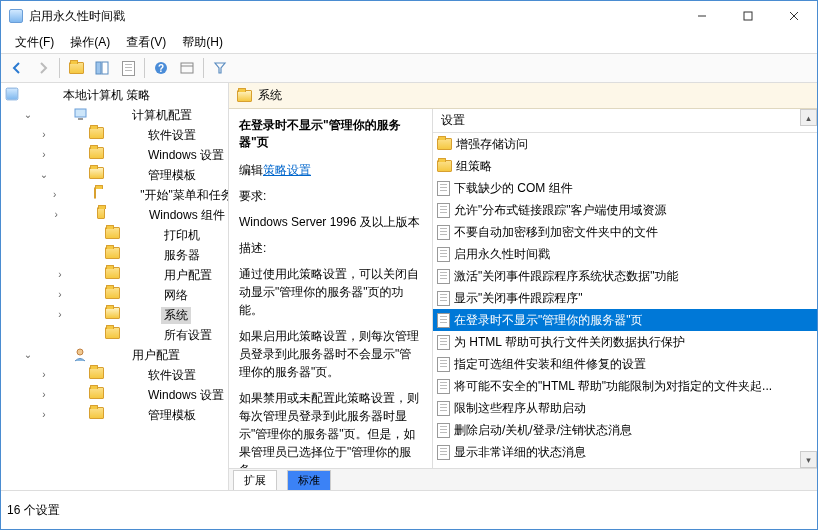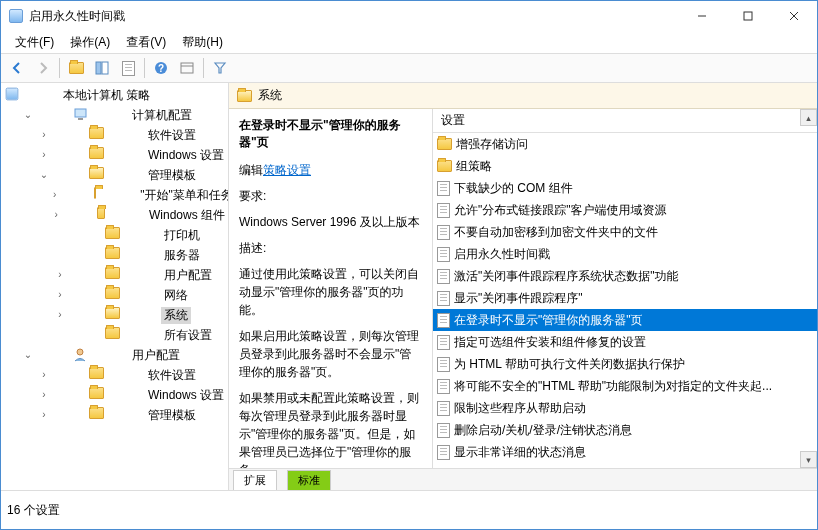--- a/index.html
+++ b/index.html
@@ -30,21 +30,21 @@
 .detailpane .link { color: #0066cc; text-decoration: underline; }
 .detailpane p { margin-bottom: 8px; line-height: 1.5; }
 .listpane { flex: 1; display: flex; flex-direction: column; overflow: hidden; }
 .listhead { height: 24px; border-bottom: 1px solid #e0e0e0; display: flex; align-items: center; font-size: 12px; padding-left: 4px; }
 .listhead .col { padding: 0 4px; }
 .listbody { flex: 1; overflow-y: auto; font-size: 12px; }
 .listrow { height: 22px; display: flex; align-items: center; padding-left: 4px; gap: 4px; white-space: nowrap; }
 .listrow.sel { background: #0078d7; color: #fff; }
 .tabbar { height: 22px; border-top: 1px solid #ddd; display: flex; align-items: flex-end; font-size: 12px; padding-left: 4px; gap: 10px; background: #f5f5f5; }
 .tab { padding: 2px 10px; border: 1px solid #ccc; border-bottom: none; background: #fff; font-size: 11px; }
-.tab.inactive { background: #84cc16; }
+.tab.inactive { background: #3b82f6; }
 .statusbar { height: 39px; border-top: 1px solid #ddd; display: flex; align-items: center; padding-left: 6px; font-size: 12px; }
 .folder-icon { width: 15px; height: 12px; background: linear-gradient(#fce08a,#f5c842); border: 1px solid #d8a030; border-radius: 1px; position: relative; }
 .folder-icon::before { content:""; position:absolute; top:-3px; left:0; width:6px; height:3px; background:#f5c842; border:1px solid #d8a030; border-bottom:none; border-radius:1px 1px 0 0;}
 .folder-icon.open { background: linear-gradient(#fff2c0,#f5c842); }
 .app-icon { width:14px; height:14px; background: linear-gradient(#d0e8ff,#80b8ef); border:1px solid #6a9ed8; border-radius:2px; }
 .doc-icon { width:13px; height:15px; background:#fff; border:1px solid #999; position:relative; }
 .doc-icon::after { content:""; position:absolute; top:2px; left:2px; right:2px; height:7px; background:repeating-linear-gradient(#bbb 0 1px, transparent 1px 3px);}
 .scroll-up, .scroll-down { position:absolute; right:0; width:17px; height:17px; background:#f0f0f0; border:1px solid #ccc; display:flex;align-items:center;justify-content:center;font-size:9px;color:#555;}
 .scroll-up { top:0; } .scroll-down { bottom:0; }
 </style>
@@ -274,25 +274,25 @@
             <div class="listrow">
               <span class="doc-icon"></span>
               <span>显示"关闭事件跟踪程序"</span>
             </div>
             <div class="listrow sel">
               <span class="doc-icon"></span>
               <span>在登录时不显示"管理你的服务器"页</span>
             </div>
             <div class="listrow">
               <span class="doc-icon"></span>
+              <span>为 HTML 帮助可执行文件关闭数据执行保护</span>
+            </div>
+            <div class="listrow">
+              <span class="doc-icon"></span>
               <span>指定可选组件安装和组件修复的设置</span>
-            </div>
-            <div class="listrow">
-              <span class="doc-icon"></span>
-              <span>为 HTML 帮助可执行文件关闭数据执行保护</span>
             </div>
             <div class="listrow">
               <span class="doc-icon"></span>
               <span>将可能不安全的"HTML 帮助"功能限制为对指定的文件夹起...</span>
             </div>
             <div class="listrow">
               <span class="doc-icon"></span>
               <span>限制这些程序从帮助启动</span>
             </div>
             <div class="listrow">

